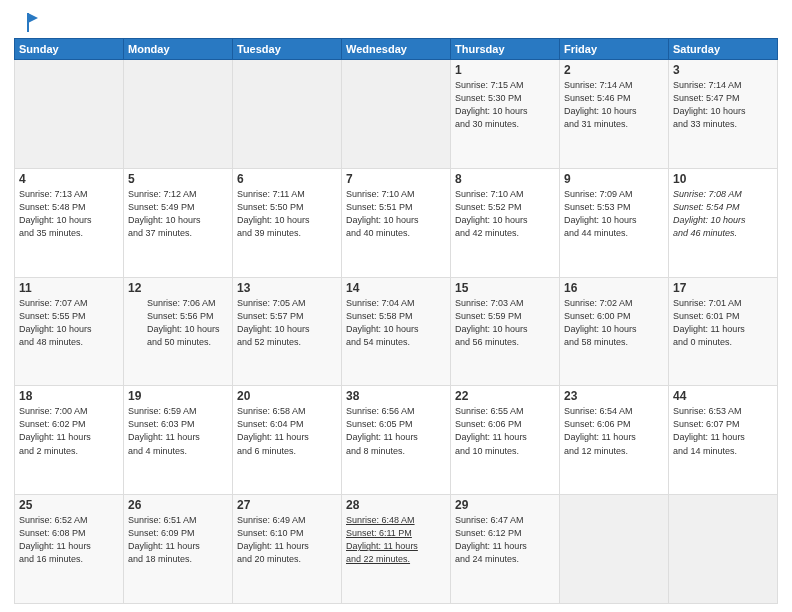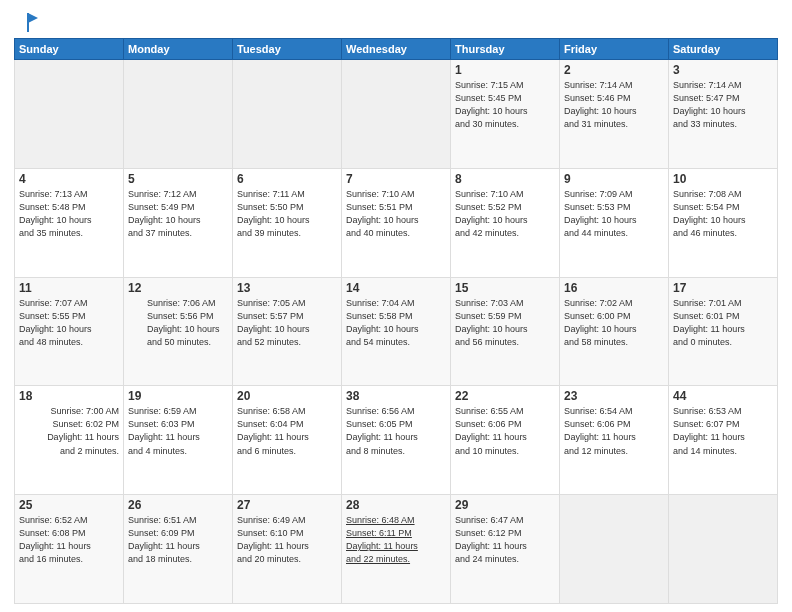--- a/index.html
+++ b/index.html
@@ -141,21 +141,21 @@
     </thead>
     <tbody id="calendar-body">
     <tr>
           <td class="empty-cell"></td>
           <td class="empty-cell"></td>
           <td class="empty-cell"></td>
           <td class="empty-cell"></td>
           <td>
             <span class="day-num">1</span>
             <div class="day-detail" style="white-space: pre-line;">Sunrise: 7:15 AM
-Sunset: 5:45 PM
+Sunset: 5:30 PM
 Daylight: 10 hours
 and 30 minutes.</div>
           </td>
           <td>
             <span class="day-num">2</span>
             <div class="day-detail" style="white-space: pre-line;">Sunrise: 7:14 AM
 Sunset: 5:46 PM
 Daylight: 10 hours
 and 31 minutes.</div>
           </td>
@@ -205,21 +205,21 @@
           </td>
           <td>
             <span class="day-num">9</span>
             <div class="day-detail" style="white-space: pre-line;">Sunrise: 7:09 AM
 Sunset: 5:53 PM
 Daylight: 10 hours
 and 44 minutes.</div>
           </td>
           <td>
             <span class="day-num">10</span>
-            <div class="day-detail" style="white-space: pre-line;">Sunrise: 7:08 AM
+            <div class="day-detail" style="white-space: pre-line; font-style: italic;">Sunrise: 7:08 AM
 Sunset: 5:54 PM
 Daylight: 10 hours
 and 46 minutes.</div>
           </td>
         </tr>
         <tr>
           <td>
             <span class="day-num">11</span>
             <div class="day-detail" style="white-space: pre-line;">Sunrise: 7:07 AM
 Sunset: 5:55 PM
@@ -265,21 +265,21 @@
             <span class="day-num">17</span>
             <div class="day-detail" style="white-space: pre-line;">Sunrise: 7:01 AM
 Sunset: 6:01 PM
 Daylight: 11 hours
 and 0 minutes.</div>
           </td>
         </tr>
         <tr>
           <td>
             <span class="day-num">18</span>
-            <div class="day-detail" style="white-space: pre-line; text-align: right;">Sunrise: 7:00 AM
+            <div class="day-detail" style="white-space: pre-line;">Sunrise: 7:00 AM
 Sunset: 6:02 PM
 Daylight: 11 hours
 and 2 minutes.</div>
           </td>
           <td>
             <span class="day-num">19</span>
             <div class="day-detail" style="white-space: pre-line;">Sunrise: 6:59 AM
 Sunset: 6:03 PM
 Daylight: 11 hours
 and 4 minutes.</div>

